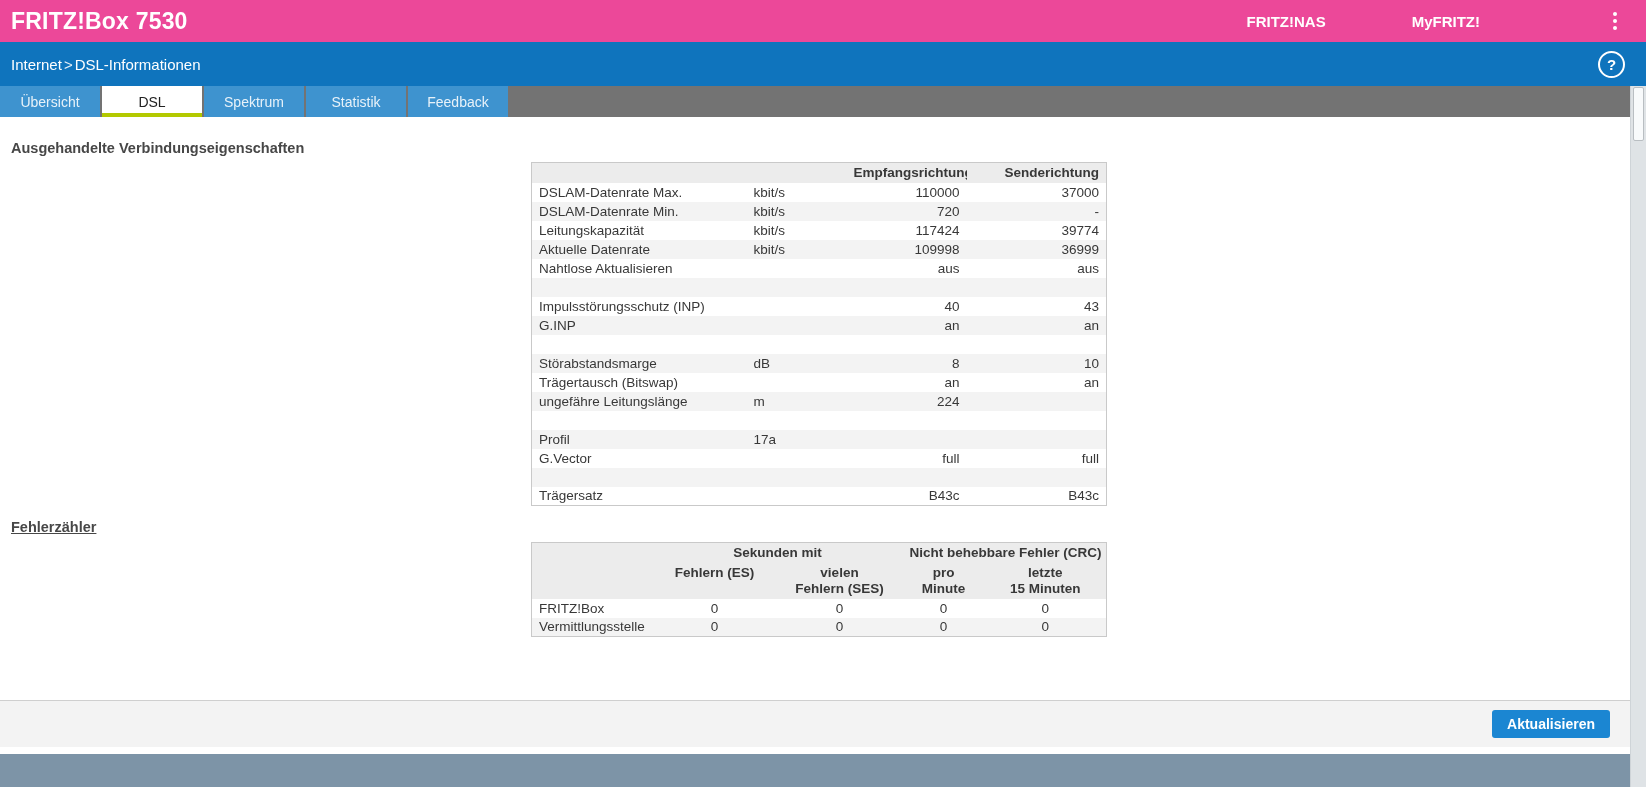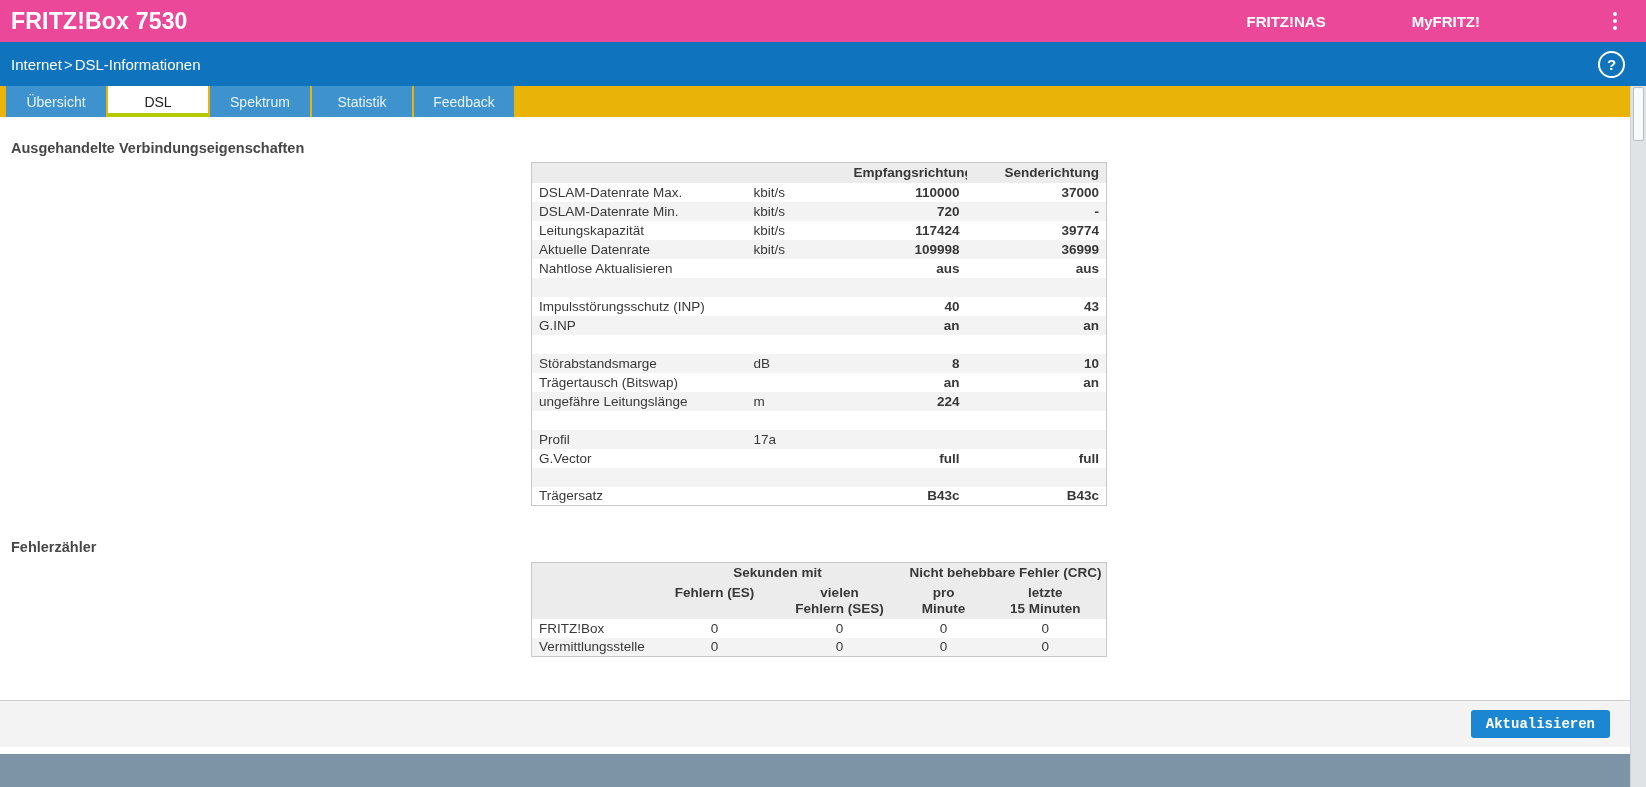--- a/index.html
+++ b/index.html
@@ -32,60 +32,60 @@
   .breadcrumb { font-size:15px; display:flex; gap:2px; align-items:center; }
   .breadcrumb .sep { opacity:.9; }
   .help {
     margin-left:auto; width:27px; height:27px; border:2px solid #fff; border-radius:50%;
     display:flex; align-items:center; justify-content:center;
     color:#fff; font-size:15px; font-weight:bold; cursor:pointer;
   }
 
   
   .tabbar {
-    height:31px; background:#eab308;
-    display:flex; gap:2px; padding-left:6px; align-items:stretch;
+    height:31px; background:#737373;
+    display:flex; gap:2px; padding-left:0; align-items:stretch;
   }
   .tab {
     min-width:100px; padding:0 13px;
     background:#3e93cf; color:rgba(255,255,255,.88);
     font-size:14px; display:flex; align-items:center; justify-content:center;
     cursor:pointer; white-space:nowrap;
   }
   .tab.active {
     background:#fff; color:#222; font-weight:normal;
     box-shadow: inset 0 -4px 0 0 #b3c900;
   }
 
   
   .content { height:583px; background:#fff; overflow:hidden; }
   .section-heading { font-size:14.5px; font-weight:bold; color:#474747; line-height:18px; }
   .h-conn { margin:22px 0 0 11px; }
-  .h-err  { margin:32px 0 0 11px; }
+  .h-err  { margin:12px 0 0 11px;text-decoration:underline; }
 
   table { border-collapse:collapse; table-layout:fixed; font-size:13.5px; color:#383838; }
   .dsl-table, .err-table { width:575px; border:1px solid #c9c9c9; }
   .tbl1 { margin:5px 0 0 531px; }
   .tbl2 { margin:6px 0 0 531px; }
   th, td { padding:0 7px; overflow:hidden; white-space:nowrap; font-weight:normal; }
   .dsl-table thead th { background:#ececec; font-weight:bold; height:20px; }
   .dsl-table tbody td { height:19px; }
   .dsl-table tbody tr:nth-child(even) { background:#f3f3f3; }
   .err-table thead th { background:#ececec; font-weight:bold; }
   .err-table thead tr.grp th { height:20px; }
   .err-table thead tr.sub th { height:36px; vertical-align:top; padding-top:2px; }
   .err-table tbody td { height:19px;margin-left:44px; }
   .err-table tbody tr:nth-child(even) { background:#f3f3f3; }
-  .l { text-align:left; } .r { text-align:right;font-weight:bold; } .c { text-align:center; }
+  .l { text-align:left; } .r { text-align:right; } .c { text-align:center; }
   .pre { white-space:pre-line; line-height:16px; }
 
   
   .footer-bar {
     height:47px; background:#f3f3f3; border-top:1px solid #cfcfcf;
-    display:flex; align-items:center; justify-content:flex-end; padding-right:36px;font-family:Liberation Mono, monospace;
+    display:flex; align-items:center; justify-content:flex-end; padding-right:36px;
   }
   .btn-primary {
     background:#1b86d2; color:#fff; border:none; border-radius:3px;
     font-family:inherit; font-size:14px; font-weight:600;
     padding:6px 15px; height:28px; cursor:pointer;
   }
   .white-gap { height:7px; background:#fff; }
   .bottom-strip { height:33px; background:#7d94a7; }
 
   

